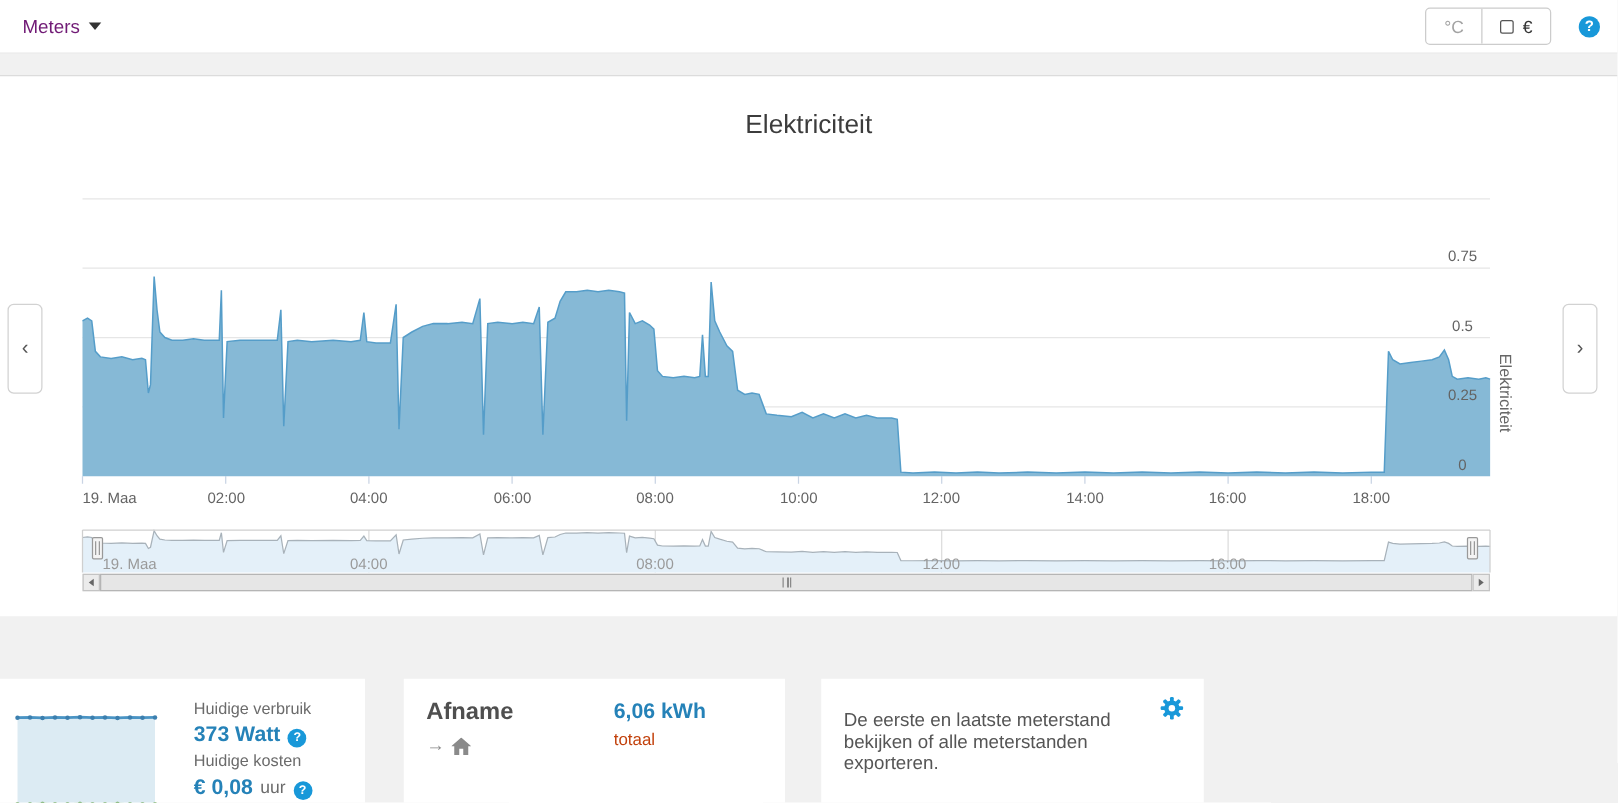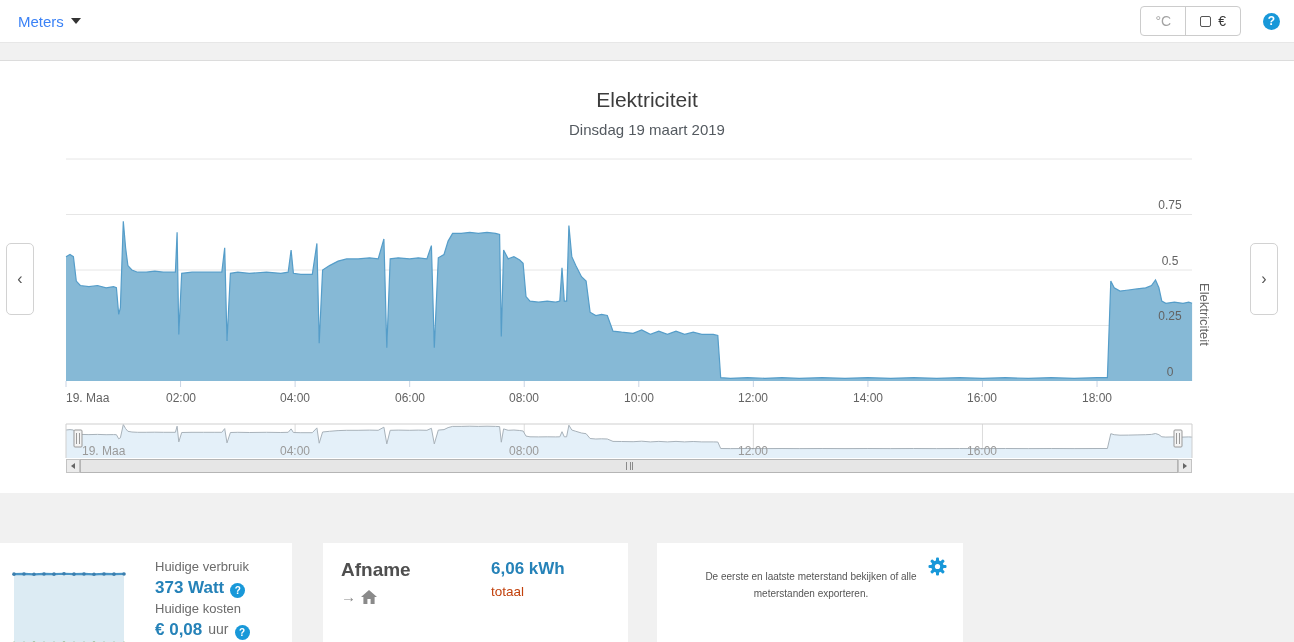--- a/index.html
+++ b/index.html
@@ -2,21 +2,21 @@
 <html><head>
 <meta charset="utf-8">
 <style>
   * { margin:0; padding:0; box-sizing:border-box; }
   html,body { width:1294px; height:642px; }
   body { background:#f1f1f1; font-family:"Liberation Sans", sans-serif; overflow:hidden; position:relative; }
 
   
   .topbar { position:absolute; left:0; top:0; width:1294px; height:43px; background:#fff;
             border-bottom:1px solid #e7e7e7; display:flex; align-items:center; padding:0 14px 0 18px; }
-  .meters { display:flex; align-items:center; gap:7px; font-size:15px; color:#3b82f6; cursor:pointer;justify-content:center; }
+  .meters { display:flex; align-items:center; gap:7px; font-size:15px; color:#701a75; cursor:pointer;justify-content:center; }
   .caret { width:0; height:0; border-left:5px solid transparent; border-right:5px solid transparent; border-top:6px solid #333; }
   .flexspacer { flex:1; }
   .unit-group { display:flex; height:30px; border:1px solid #ccc; border-radius:4px; background:#fff; overflow:hidden; margin-right:22px; }
   .unit-cell { display:flex; align-items:center; padding:0 14px; font-size:14px; color:#333; cursor:pointer; }
   .unit-cell.dim { color:#a3a3a3; }
   .unit-cell + .unit-cell { border-left:1px solid #ccc; }
   .checkbox { display:inline-block; width:11px; height:11px; border:1px solid #555; border-radius:2px; margin-right:7px; background:#fff; }
   .tab-group { display:flex; height:30px; border:1px solid #ccc; border-radius:4px; background:#fff; overflow:hidden; margin-right:20px; }
   .tab { padding:0 13px; display:flex; align-items:center; font-size:14px; font-weight:700; color:#2b2b2b; cursor:pointer; }
   .tab + .tab { border-left:1px solid #ccc; }
@@ -67,21 +67,21 @@
   .c1-unit { font-size:14px; font-weight:400; color:#6b6b6b; }
   .qbadge { width:15px; height:15px; border-radius:50%; background:#1898d9; color:#fff; font-size:10px; font-weight:700;
             display:inline-flex; align-items:center; justify-content:center; cursor:pointer; }
   .card-title { font-size:19px; color:#4f4f4f; font-weight:700; }
   .c2-icons { margin-top:7px; display:flex; align-items:center; gap:5px; }
   .arrow-glyph { font-size:15px; color:#8a8a8a; font-weight:700; }
   .c2-right { position:absolute; left:168px; top:16px; }
   .c2-value { font-size:17px; font-weight:700; color:#2582b8; }
   .c2-sub { margin-top:5px; font-size:13.5px; color:#c2410c; }
   .gear-btn { position:absolute; top:14px; right:16px; cursor:pointer; }
-  .c3-desc { margin-top:9px; width:272px; font-size:10px; line-height:17px; color:#555;text-align:center; }
+  .c3-desc { margin-top:9px; width:272px; font-size:15px; line-height:17px; color:#555; }
   .c3-links { position:absolute; left:18px; right:18px; bottom:14px; display:flex; justify-content:space-between; }
   .blue-link { display:flex; align-items:center; gap:6px; color:#12a0e0; font-size:14px; font-weight:700; cursor:pointer; }
 </style>
 </head>
 <body>
 
 <div class="topbar">
   <div class="meters">
     <span>Meters</span>
     <span class="caret"></span>
@@ -94,21 +94,20 @@
     <div class="unit-cell">
       <span class="checkbox"></span>
       <span>€</span>
     </div>
   </div>
   <div class="help-badge">?</div>
 </div>
 
 <div class="panel">
   <div class="chart-title">Elektriciteit</div>
-  <div class="chart-subtitle">Dinsdag 19 maart 2019</div>
 
   <svg id="chart-svg" width="1294" height="433">
       <line x1="66" y1="98" x2="1192" y2="98" stroke="#e6e6e6" stroke-width="1"></line>
       <line x1="66" y1="153.5" x2="1192" y2="153.5" stroke="#e6e6e6" stroke-width="1"></line>
       <line x1="66" y1="209" x2="1192" y2="209" stroke="#e6e6e6" stroke-width="1"></line>
       <line x1="66" y1="264.5" x2="1192" y2="264.5" stroke="#e6e6e6" stroke-width="1"></line>
       <line x1="66" y1="320" x2="66" y2="326" stroke="#c9d4e4" stroke-width="1"></line>
       <line x1="180.56" y1="320" x2="180.56" y2="326" stroke="#c9d4e4" stroke-width="1"></line>
       <line x1="295.12" y1="320" x2="295.12" y2="326" stroke="#c9d4e4" stroke-width="1"></line>
       <line x1="409.68" y1="320" x2="409.68" y2="326" stroke="#c9d4e4" stroke-width="1"></line>

